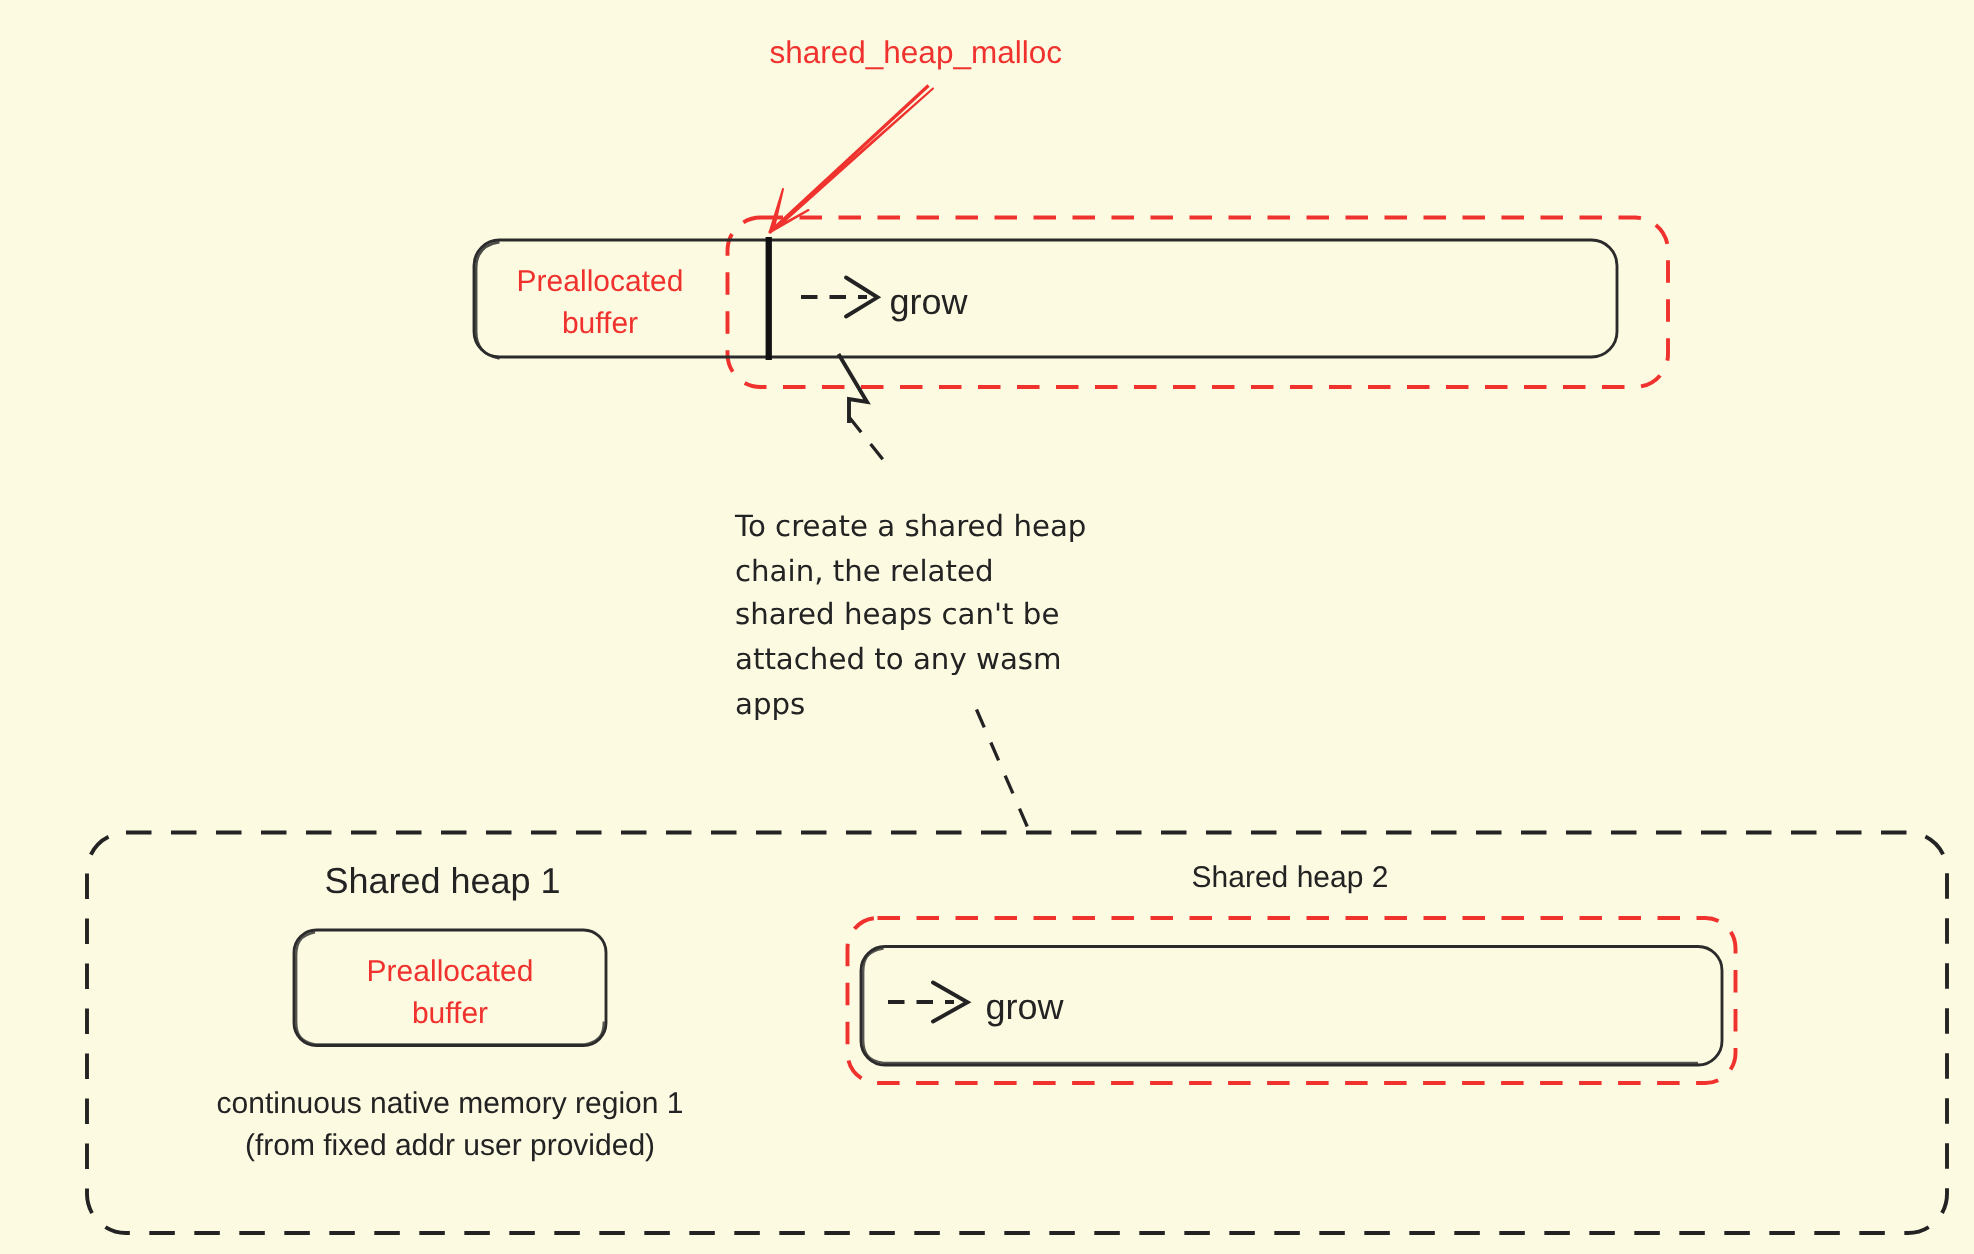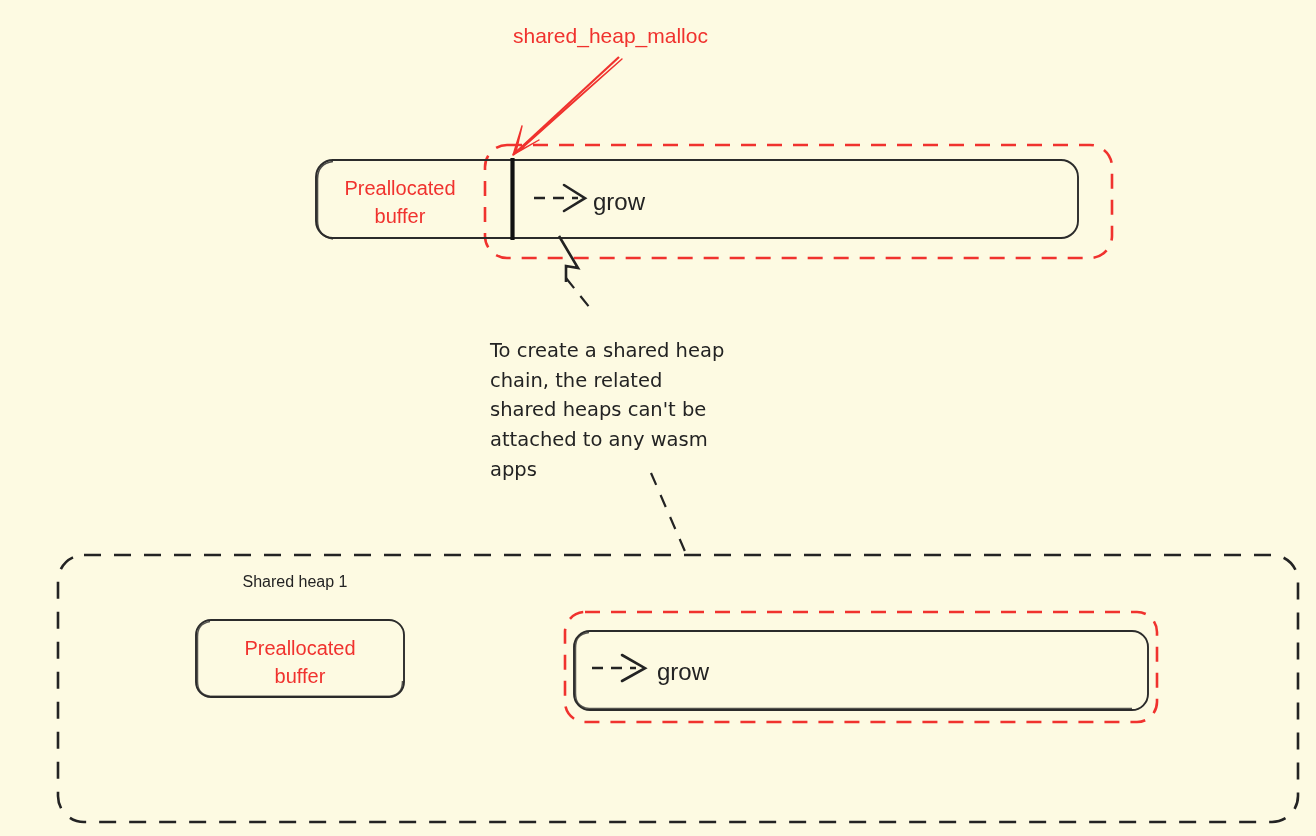--- a/index.html
+++ b/index.html
@@ -92,21 +92,21 @@
     line-height: 1.52;
     text-align: left;
     margin-top: 16px;
   }
 
   
   #label-shared-heap-1 {
     left: 170px;
     top: 572px;
     width: 250px;
-    font-size: 16px;
+    font-size: 24px;
     text-align: center;
     font-family: "Liberation Sans", sans-serif;
   }
   #label-shared-heap-2 {
     left: 735px;
     top: 572px;
     width: 250px;
     font-size: 20px;
     text-align: center;
     font-family: "Liberation Sans", sans-serif;
@@ -200,18 +200,21 @@
 chain, the related
 shared heaps can't be
 attached to any wasm
 apps</div>
 
   <div class="txt" id="label-shared-heap-1">Shared heap 1</div>
 
   <div class="txt red" id="bottom-prealloc-text">Preallocated
 buffer</div>
 
-
+  <div class="txt" id="caption-region-1">continuous native memory region 1
+(from fixed addr user provided)</div>
+
+  <div class="txt" id="label-shared-heap-2">Shared heap 2</div>
 
   <div class="grow-label" id="bottom-grow-label">grow</div>
 
 
 </div>
 
 </body></html>

